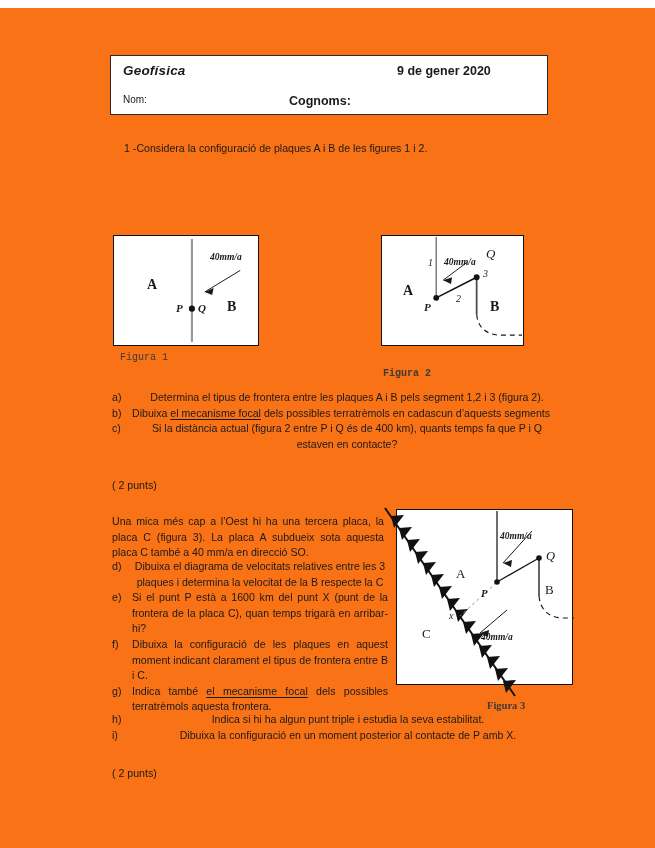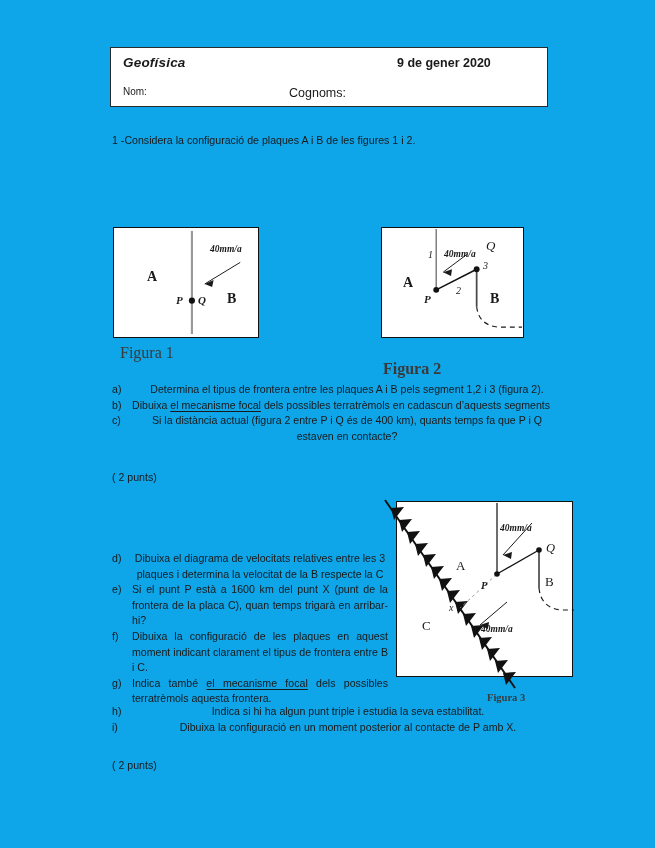--- a/index.html
+++ b/index.html
@@ -13,21 +13,22 @@
     height: 848px;
     position: relative;
     font-family: "Liberation Sans", sans-serif;
     color: #1a1a1a;
     overflow: hidden;
   }
 
   .page {
     position: absolute;
     inset: 0;
-    background: #0ea5e9;
+    background: #f97316;
+    margin-top: 8px;
   }
 
   
   .header-box {
     position: absolute;
     left: 110px;
     top: 47px;
     width: 438px;
     height: 60px;
     border: 1.4px solid #2a2a2a;
@@ -54,28 +55,28 @@
     position: absolute;
     left: 12px;
     top: 38px;
     font-weight: 400;
     font-size: 10px;
   }
   .hdr-cognoms {
     position: absolute;
     left: 178px;
     top: 38px;
-    font-weight: 400;
+    font-weight: 700;
     font-size: 12.5px;
   }
 
   
   .intro {
     position: absolute;
-    left: 112px;
+    left: 124px;
     top: 132px;
     width: 452px;
     font-size: 10.6px;
     line-height: 16.1px;
     letter-spacing: .01px;
   }
   .intro p { margin: 0; }
 
   
   .fig1-box {
@@ -93,22 +94,22 @@
     left: 381px;
     top: 227px;
     width: 143px;
     height: 111px;
     border: 1.6px solid #111;
     box-sizing: border-box;
     background: #fff;
   }
   .fig-cap {
     position: absolute;
-    font-family: Liberation Serif, serif;
-    font-size: 16px;
+    font-family: Liberation Mono, monospace;
+    font-size: 10px;
     color: #3a3a3a;
   }
   .fig1-cap { left: 120px; top: 344px; }
   .fig2-cap { left: 383px; top: 360px; font-weight: 700; }
   .fig3-cap { left: 487px; top: 692px; font-family: "Liberation Serif", serif; font-size: 10.5px; color:#3a3a3a; font-weight:700;}
 
   .fig-svg { display:block; width:100%; height:100%; }
 
   
   .qlist {
@@ -262,20 +263,21 @@
       <div class="qlabel">b)</div>
       <div class="qtext just"><span>Dibuixa </span><span class="u">el mecanisme focal</span><span> dels possibles terratrèmols en cadascun d’aquests segments</span></div>
     </div>
     <div class="qrow">
       <div class="qlabel">c)</div>
       <div class="qtext">Si la distància actual (figura 2 entre P i Q és de 400 km), quants temps fa que P i Q estaven en contacte?</div>
     </div>
   </div>
   <div class="punts1">( 2 punts)</div>
 
+  <div class="para2">Una mica més cap a l’Oest hi ha una tercera placa, la placa C (figura 3). La placa A subdueix sota aquesta placa C també a 40 mm/a en direcció SO.</div>
 
   <div class="qlist block-defg">
     <div class="qrow">
       <div class="qlabel">d)</div>
       <div class="qtext">Dibuixa el diagrama de velocitats relatives entre les 3 plaques i determina la velocitat de la B respecte la C</div>
     </div>
     <div class="qrow">
       <div class="qlabel">e)</div>
       <div class="qtext just">Si el punt P està a 1600 km del punt X (punt de la frontera de la placa C), quan temps trigarà en arribar-hi?</div>
     </div>

